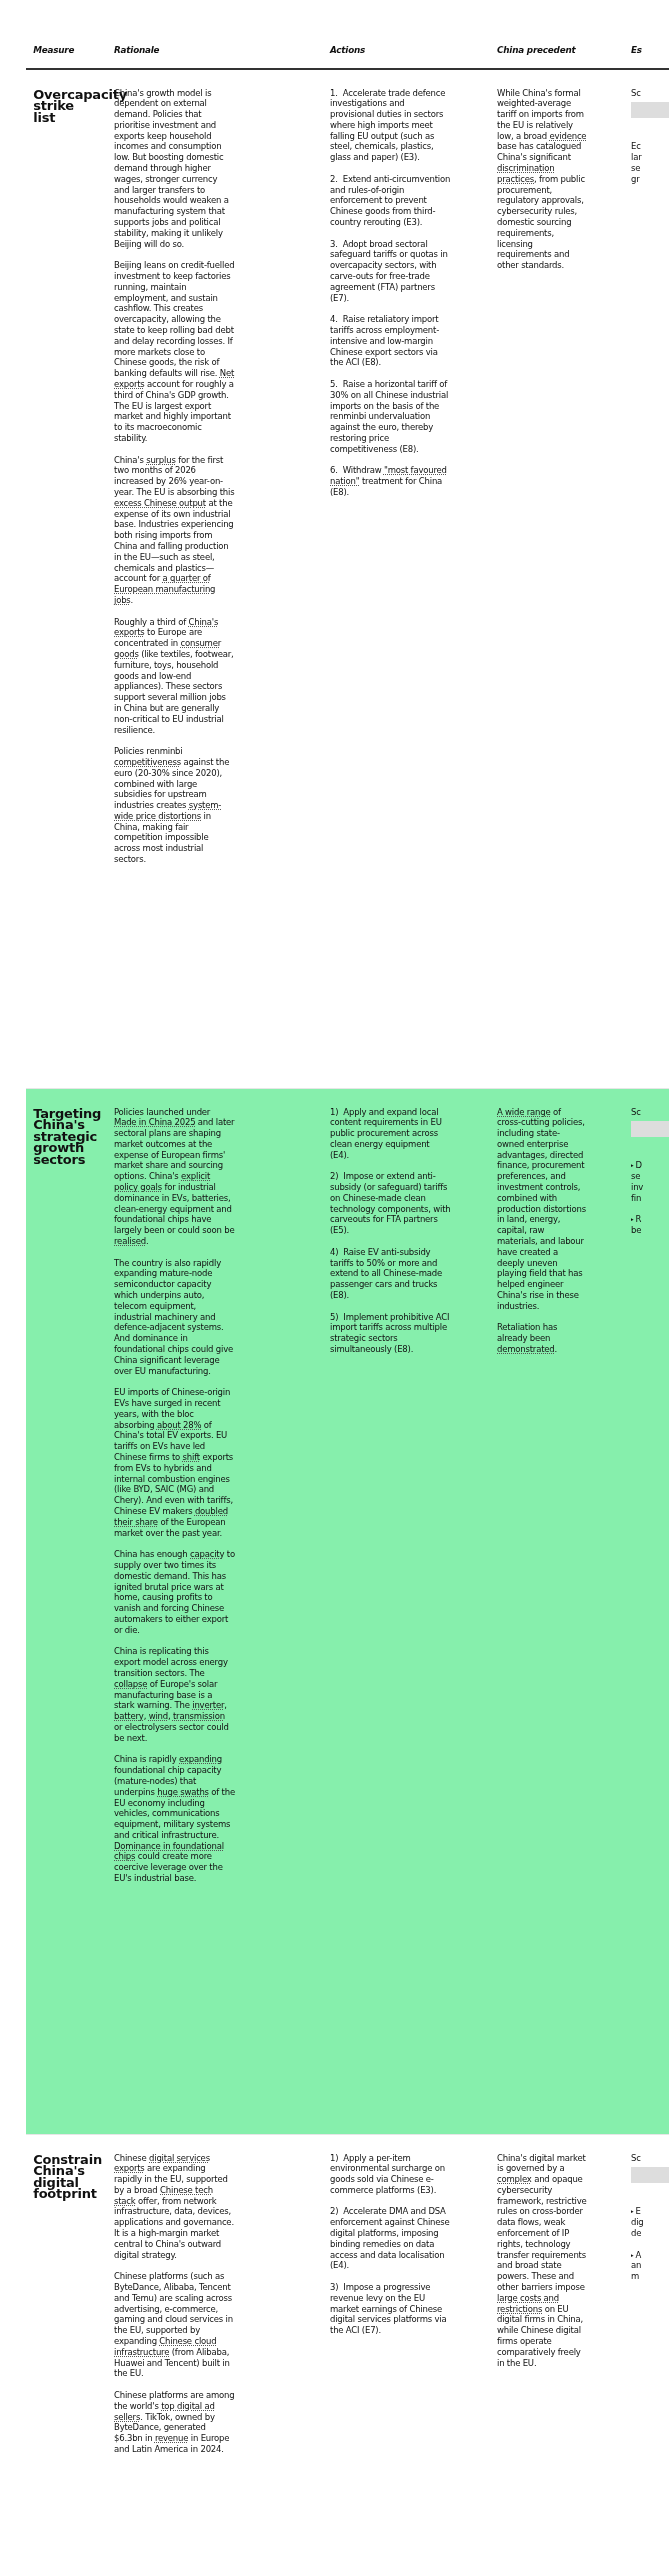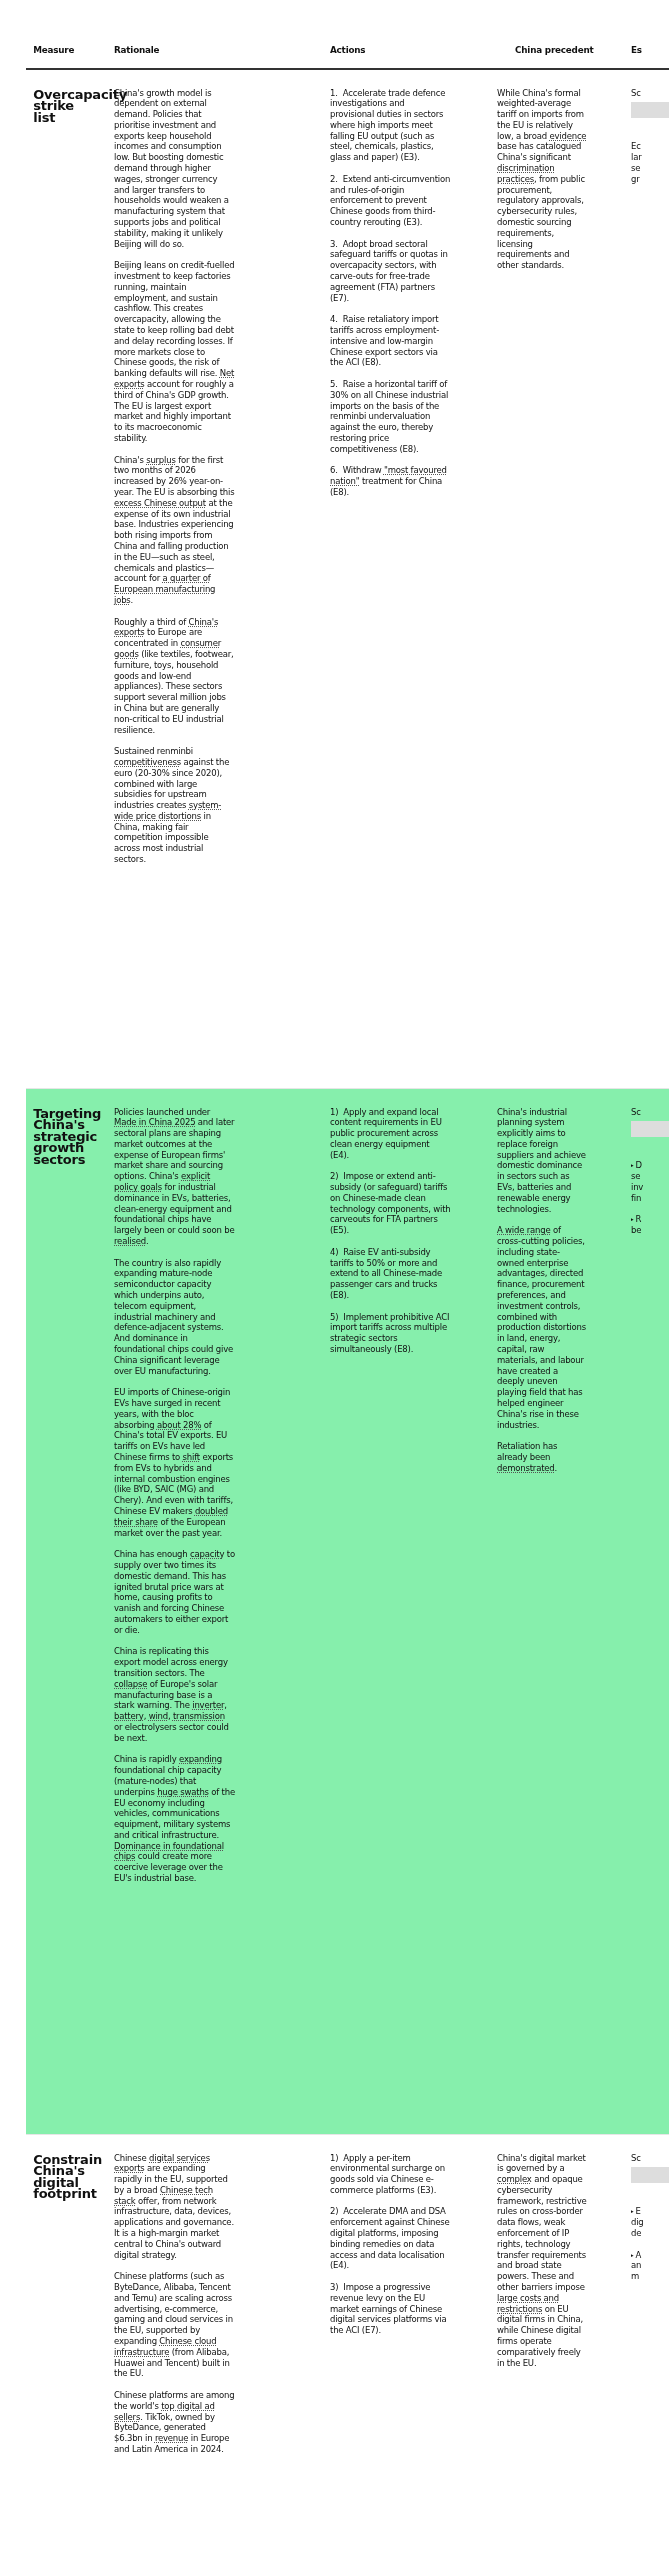--- a/index.html
+++ b/index.html
@@ -7,21 +7,21 @@
     width: 670px; height: 2620px; overflow: hidden; position: relative;
     font-family: "DejaVu Sans", sans-serif; color: #111;
   }
   .tbl {
     position: absolute; left: 26px; top: 0; width: 644px; overflow: hidden;
   }
   .hdr {
     position: relative; height: 70px; border-bottom: 2.1px solid #333333; box-sizing: border-box;
   }
   .hdr .hcell {
-    position: absolute; top: 45px; font-weight: bold; font-size: 8.8px; letter-spacing: -0.2px; white-space: nowrap;
+    position: absolute; top: 45px; font-weight: bold; font-size: 8.8px; letter-spacing: -0.2px; white-space: nowrap; font-style: italic;
   }
   .row { position: relative; box-sizing: border-box; }
   .row.alt { background: #86efac; }
   .row + .row { border-top: 1px solid #e6e6e6; }
   .cell {
     position: absolute; top: 17.5px; font-size: 8.5px; line-height: 10.8px; letter-spacing: -0.2px;
   }
   .c-measure { left: 7.2px; width: 67px; font-weight: bold; font-size: 13px; line-height: 11.6px; top: 18.5px; }
   .c-rat { left: 88px; width: 121px; }
   .c-act { left: 304px; width: 121px; }
@@ -35,32 +35,32 @@
   .bullet { font-size: 5.2px; vertical-align: 1px; margin-right: 2.1px; }
 </style>
 </head>
 <body>
 
 <div class="tbl">
   <div class="hdr">
     <span class="hcell" style="left:7.2px">Measure</span>
     <span class="hcell" style="left:88px">Rationale</span>
     <span class="hcell" style="left:304px">Actions</span>
-    <span class="hcell" style="left:489px">China precedent</span>
+    <span class="hcell" style="left:471px">China precedent</span>
     <span class="hcell" style="left:605px">Es</span>
   </div>
 
   <div class="row" id="row-0" style="height:1018px">
     <div class="cell c-measure">Overcapacity strike list</div>
     <div class="cell c-rat">
         <div class="para"><span>China's growth model is dependent on external demand. Policies that prioritise investment and exports keep household incomes and consumption low. But boosting domestic demand through higher wages, stronger currency and larger transfers to households would weaken a manufacturing system that supports jobs and political stability, making it unlikely Beijing will do so.</span></div>
         <div class="para"><span>Beijing leans on credit-fuelled investment to keep factories running, maintain employment, and sustain cashflow. This creates overcapacity, allowing the state to keep rolling bad debt and delay recording losses. If more markets close to Chinese goods, the risk of banking defaults will rise. </span><a class="lnk">Net exports</a><span> account for roughly a third of China's GDP growth. The EU is largest export market and highly important to its macroeconomic stability.</span></div>
         <div class="para"><span>China's </span><a class="lnk">surplus</a><span> for the first two months of 2026 increased by 26% year-on-year. The EU is absorbing this </span><a class="lnk">excess Chinese output</a><span> at the expense of its own industrial base. Industries experiencing both rising imports from China and falling production in the EU—such as steel, chemicals and plastics—account for </span><a class="lnk">a quarter of European manufacturing jobs</a><span>.</span></div>
         <div class="para"><span>Roughly a third of </span><a class="lnk">China's exports</a><span> to Europe are concentrated in </span><a class="lnk">consumer goods</a><span> (like textiles, footwear, furniture, toys, household goods and low-end appliances). These sectors support several million jobs in China but are generally non-critical to EU industrial resilience.</span></div>
-        <div class="para"><span>Sustained renminbi </span><a class="lnk">competitiveness</a><span> against the euro (20-30% since 2020), combined with large subsidies for upstream industries creates </span><a class="lnk">system-wide price distortions</a><span> in China, making fair competition impossible across most industrial sectors.</span></div>
+        <div class="para"><span>Policies renminbi </span><a class="lnk">competitiveness</a><span> against the euro (20-30% since 2020), combined with large subsidies for upstream industries creates </span><a class="lnk">system-wide price distortions</a><span> in China, making fair competition impossible across most industrial sectors.</span></div>
       </div>
     <div class="cell c-act">
         <div class="para"><span>1.&nbsp; Accelerate trade defence investigations and provisional duties in sectors where high imports meet falling EU output (such as steel, chemicals, plastics, glass and paper) (E3).</span></div>
         <div class="para"><span>2.&nbsp; Extend anti-circumvention and rules-of-origin enforcement to prevent Chinese goods from third-country rerouting (E3).</span></div>
         <div class="para"><span>3.&nbsp; Adopt broad sectoral safeguard tariffs or quotas in overcapacity sectors, with carve-outs for free-trade agreement (FTA) partners (E7).</span></div>
         <div class="para"><span>4.&nbsp; Raise retaliatory import tariffs across employment-intensive and low-margin Chinese export sectors via the ACI (E8).</span></div>
         <div class="para"><span>5.&nbsp; Raise a horizontal tariff of 30% on all Chinese industrial imports on the basis of the renminbi undervaluation against the euro, thereby restoring price competitiveness (E8).</span></div>
         <div class="para"><span>6.&nbsp; Withdraw </span><a class="lnk">"most favoured nation"</a><span> treatment for China (E8).</span></div>
       </div>
     <div class="cell c-prec">
@@ -88,21 +88,20 @@
         <div class="para"><span>China is replicating this export model across energy transition sectors. The </span><a class="lnk">collapse</a><span> of Europe's solar manufacturing base is a stark warning. The </span><a class="lnk">inverter</a><span>, </span><a class="lnk">battery</a><span>, </span><a class="lnk">wind</a><span>, </span><a class="lnk">transmission</a><span> or electrolysers sector could be next.</span></div>
         <div class="para"><span>China is rapidly </span><a class="lnk">expanding</a><span> foundational chip capacity (mature-nodes) that underpins </span><a class="lnk">huge swaths</a><span> of the EU economy including vehicles, communications equipment, military systems and critical infrastructure. </span><a class="lnk">Dominance in foundational chips</a><span> could create more coercive leverage over the EU's industrial base.</span></div>
       </div>
     <div class="cell c-act">
         <div class="para"><span>1)&nbsp; Apply and expand local content requirements in EU public procurement across clean energy equipment (E4).</span></div>
         <div class="para"><span>2)&nbsp; Impose or extend anti-subsidy (or safeguard) tariffs on Chinese-made clean technology components, with carveouts for FTA partners (E5).</span></div>
         <div class="para"><span>4)&nbsp; Raise EV anti-subsidy tariffs to 50% or more and extend to all Chinese-made passenger cars and trucks (E8).</span></div>
         <div class="para"><span>5)&nbsp; Implement prohibitive ACI import tariffs across multiple strategic sectors simultaneously (E8).</span></div>
       </div>
     <div class="cell c-prec">
-        <div class="para"><span>China's industrial planning system explicitly aims to replace foreign suppliers and achieve domestic dominance in sectors such as EVs, batteries and renewable energy technologies.</span></div>
         <div class="para"><a class="lnk">A wide range</a><span> of cross-cutting policies, including state-owned enterprise advantages, directed finance, procurement preferences, and investment controls, combined with production distortions in land, energy, capital, raw materials, and labour have created a deeply uneven playing field that has helped engineer China's rise in these industries.</span></div>
         <div class="para"><span>Retaliation has already been </span><a class="lnk">demonstrated</a><span>.</span></div>
       </div>
     <div class="cell c-esc">
         <div>Sc</div>
         <div class="scorebar"></div>
         <div class="esc-item">
           <div><span class="bullet">▸</span>D</div>
           <div>se</div>
           <div>inv</div>

